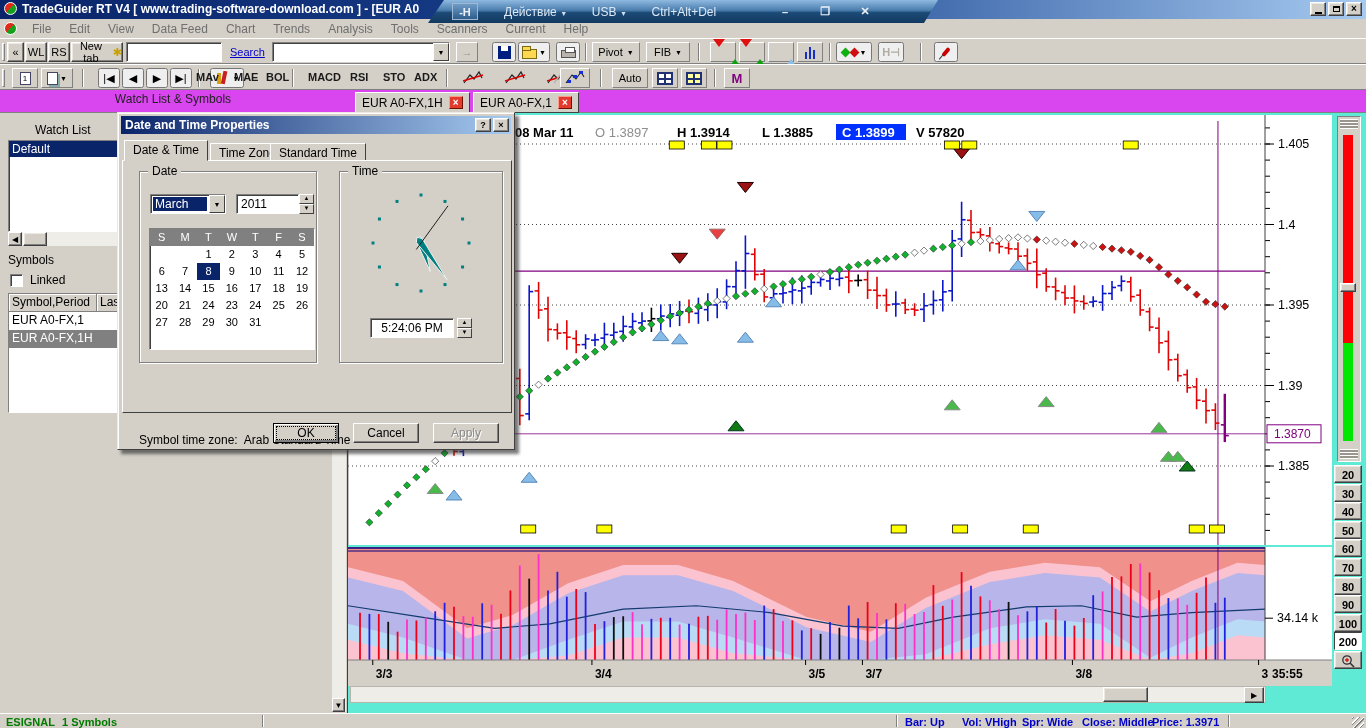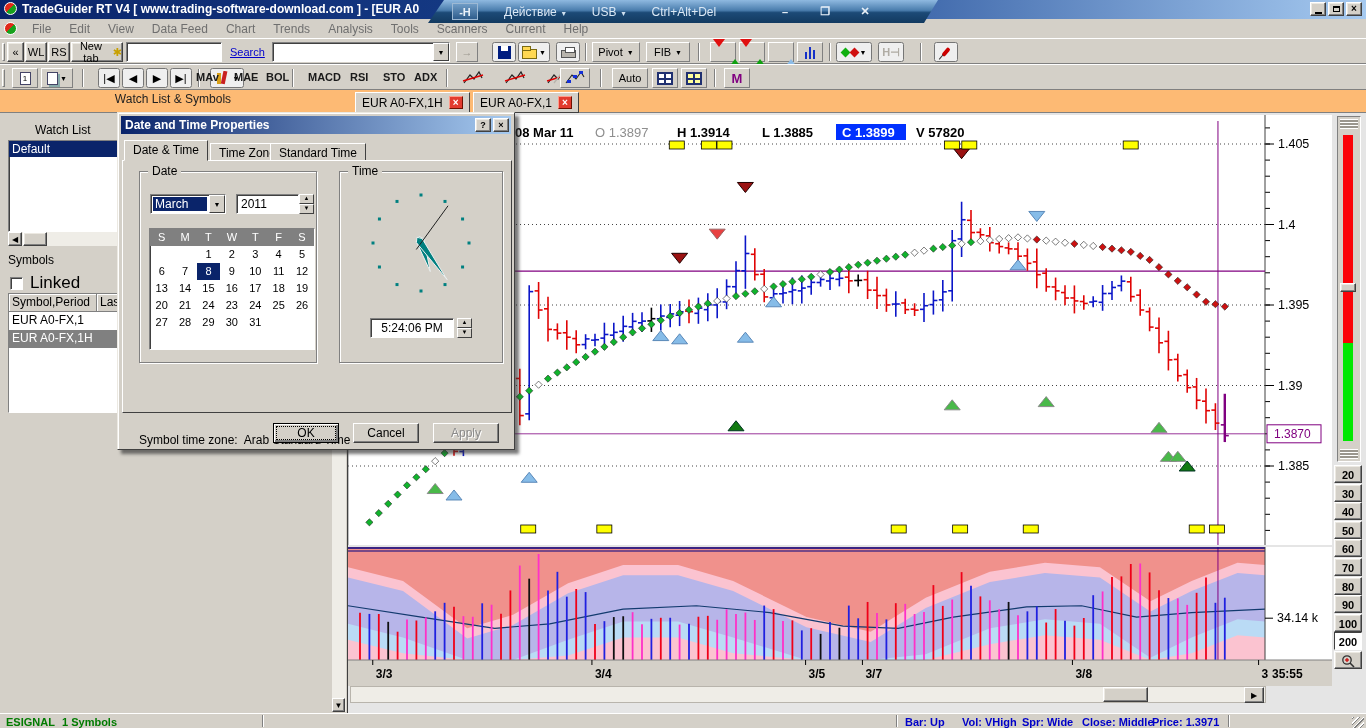--- a/index.html
+++ b/index.html
@@ -63,21 +63,21 @@
   .icon-pin:after { content:""; position:absolute; left:1px; top:9px; width:1px; height:6px; background:#333; }
   .bluebars { display:flex; gap:2px; align-items:flex-end; height:13px; }
   .bluebars i { width:2px; background:#1530c8; display:block; }
   .gridico { width:16px; height:13px; border:1px solid #203070; display:grid; grid-template-columns:1fr 1fr; grid-template-rows:6px 1fr; background:#fff; }
   .gridico i { border:1px solid #203070; display:block; }
   .gridico.yel { background:#ffff9c; }
   .m-ico { color:#800080; font-weight:bold; font-size:13px; }
   svg.trend { width:22px; height:16px; }
 
   
-  #tabrow { position:absolute; left:0; top:90px; width:1366px; height:23px; background:#fdba74; border-bottom:1px solid #808080; }
+  #tabrow { position:absolute; left:0; top:90px; width:1366px; height:23px; background:#d946ef; border-bottom:1px solid #808080; }
   #pane-header { position:absolute; left:0; top:2px; width:346px; text-align:center; font-size:12px; color:#222; }
   .charttab { position:absolute; top:2px; height:21px; background:#d4d0c8; border:1px solid; border-color:#fff #404040 #404040 #fff; display:flex; align-items:center; padding:0 6px; gap:6px; font-size:12px; }
   .tab-x { width:14px; height:13px; background:#e23b2e; color:#fff; font-weight:bold; font-size:10px; border:1px solid; border-color:#ff9c8c #701000 #701000 #ff9c8c; }
 
   
   #leftpanel { position:absolute; left:0; top:113px; width:348px; height:600px; background:#d4d0c8; border-right:1px solid #404040; }
   .lp-label { position:absolute; left:35px; font-size:12px; }
   #wl-list { position:absolute; left:8px; top:27px; width:322px; height:92px; }
   #wl-default { height:16px; background:#0a246a; color:#fff; padding:1px 3px; font-size:12px; }
   .hscroll { position:absolute; left:8px; top:119px; width:322px; height:14px; background:#efede7; }
@@ -109,21 +109,21 @@
   #cal-head { display:flex; height:17px; background:#808080; color:#fff; }
   #cal-head div, .cal-cell { width:23.4px; text-align:center; padding-top:2px; }
   .cal-row { display:flex; height:17px; }
   .cal-cell.sel { background:#0a246a; color:#fff; }
   #dlg-buttons button { position:absolute; top:310px; width:66px; height:20px; font-size:12px; background:#d4d0c8; border:1px solid; border-color:#fff #404040 #404040 #fff; box-shadow:inset -1px -1px 0 #808080; }
   #btn-ok { outline:1px dotted #000; outline-offset:-4px; border-color:#000 !important; box-shadow:inset 1px 1px 0 #fff, inset -2px -2px 0 #808080 !important; }
   #btn-apply { color:#8a8a8a; text-shadow:1px 1px 0 #fff; }
   #tz-line { position:absolute; left:16px; top:272px; font-size:12px; }
 
   
-  #chartregion { position:absolute; left:348px; top:113px; width:1018px; height:600px; background:#e5e5e5;text-decoration:underline; }
+  #chartregion { position:absolute; left:348px; top:113px; width:1018px; height:600px; background:#5eead4;text-decoration:underline; }
   #mainsvg { position:absolute; left:0; top:2px; }
   #volsvg { position:absolute; left:0; top:434px; }
   #rightcol { position:absolute; left:986px; top:0; width:32px; height:600px; }
   #gauge { position:absolute; left:3px; top:3px; width:24px; height:346px; background:#d4d0c8; border:1px solid; border-color:#808080 #fff #fff #808080; }
   .ridges { position:absolute; left:2px; right:2px; height:10px; background:repeating-linear-gradient(180deg,#fff 0 1px,#9a968e 1px 3px); }
   #gauge-red { position:absolute; left:5px; top:18px; width:10px; height:208px; background:#fb0207; }
   #gauge-grn { position:absolute; left:5px; top:226px; width:10px; height:98px; background:#00e800; }
   #gauge-thumb { position:absolute; left:2px; top:166px; width:16px; height:9px; }
   .pbtn { position:absolute; left:0px; width:28px; height:18px; font-weight:bold; font-size:11px; text-align:center; padding-top:2px; }
   .pbtn.on { background:#fff; border-color:#404040 #fff #fff #404040; box-shadow:none; }
@@ -346,21 +346,21 @@
     <div id="wl-list" class="sunken">
       <div id="wl-default">Default</div>
     </div>
     <div class="hscroll">
       <button class="sbtn ctr" style="position:absolute;left:0;top:0;width:14px;height:14px;">◀</button>
       <span class="raised" style="position:absolute;left:15px;top:0;width:24px;height:14px;"></span>
     </div>
     <span class="lp-label" style="left:8px;top:140px;">Symbols</span>
     <span style="position:absolute;left:10px;top:160px;display:flex;gap:7px;align-items:center;">
       <span class="cbox"></span>
-      <span style="font-size:17px;">Linked</span>
+      <span style="font-size:12px;">Linked</span>
     </span>
     <div id="sym-table">
       <div class="sym-hd">
         <div style="width:88px;">Symbol,Period</div>
         <div style="flex:1;">Las</div>
       </div>
       <div class="sym-row">EUR A0-FX,1</div>
       <div class="sym-row sel">EUR A0-FX,1H</div>
     </div>
     <div id="lp-vscroll">

